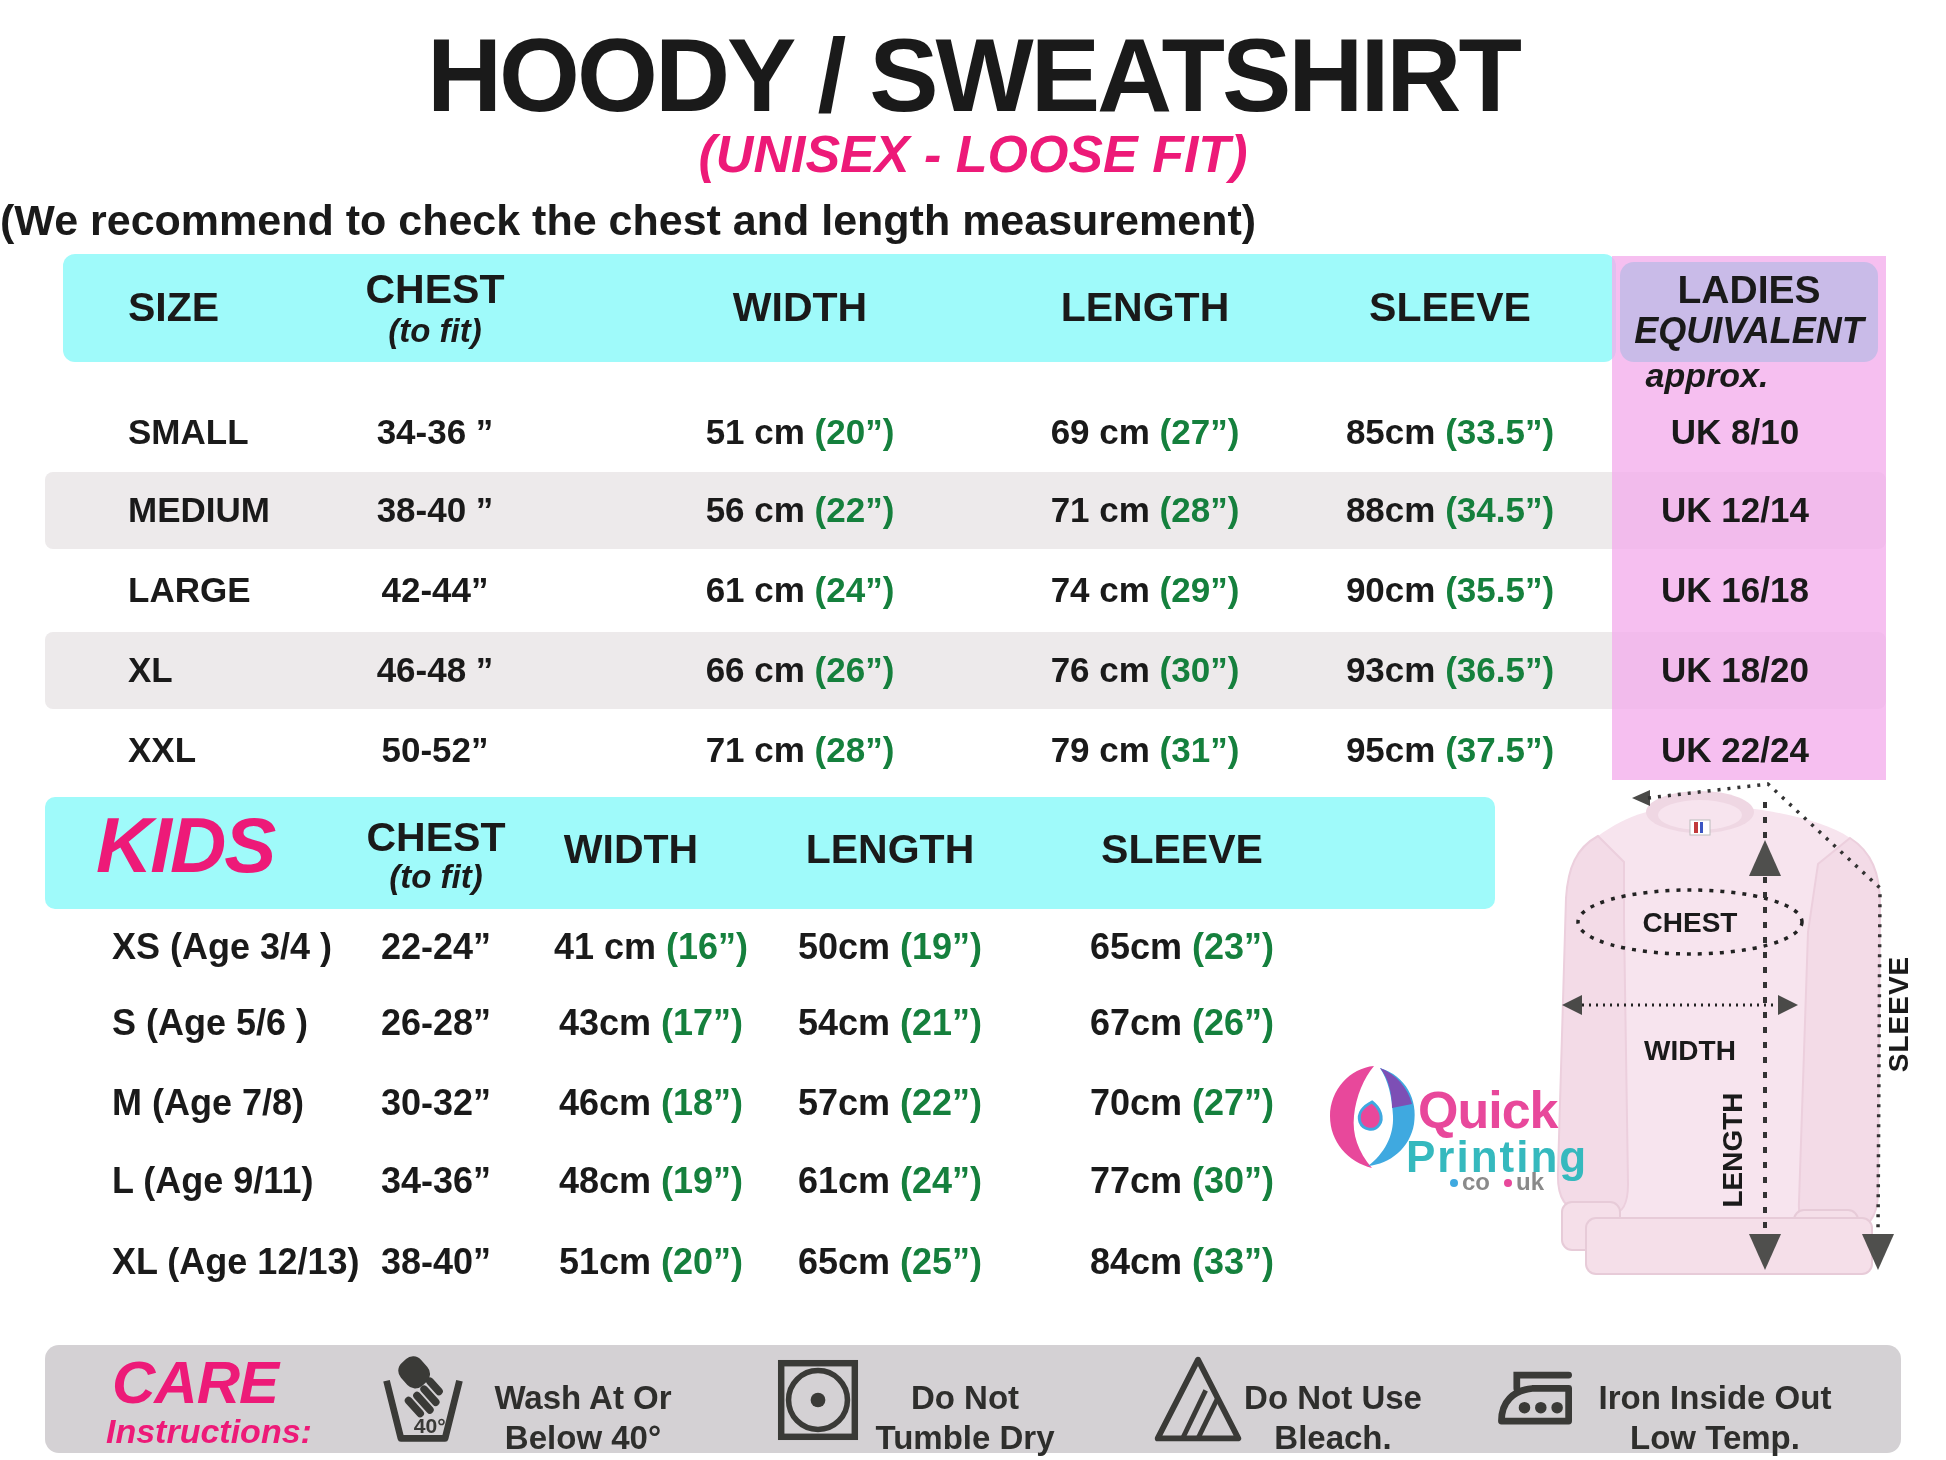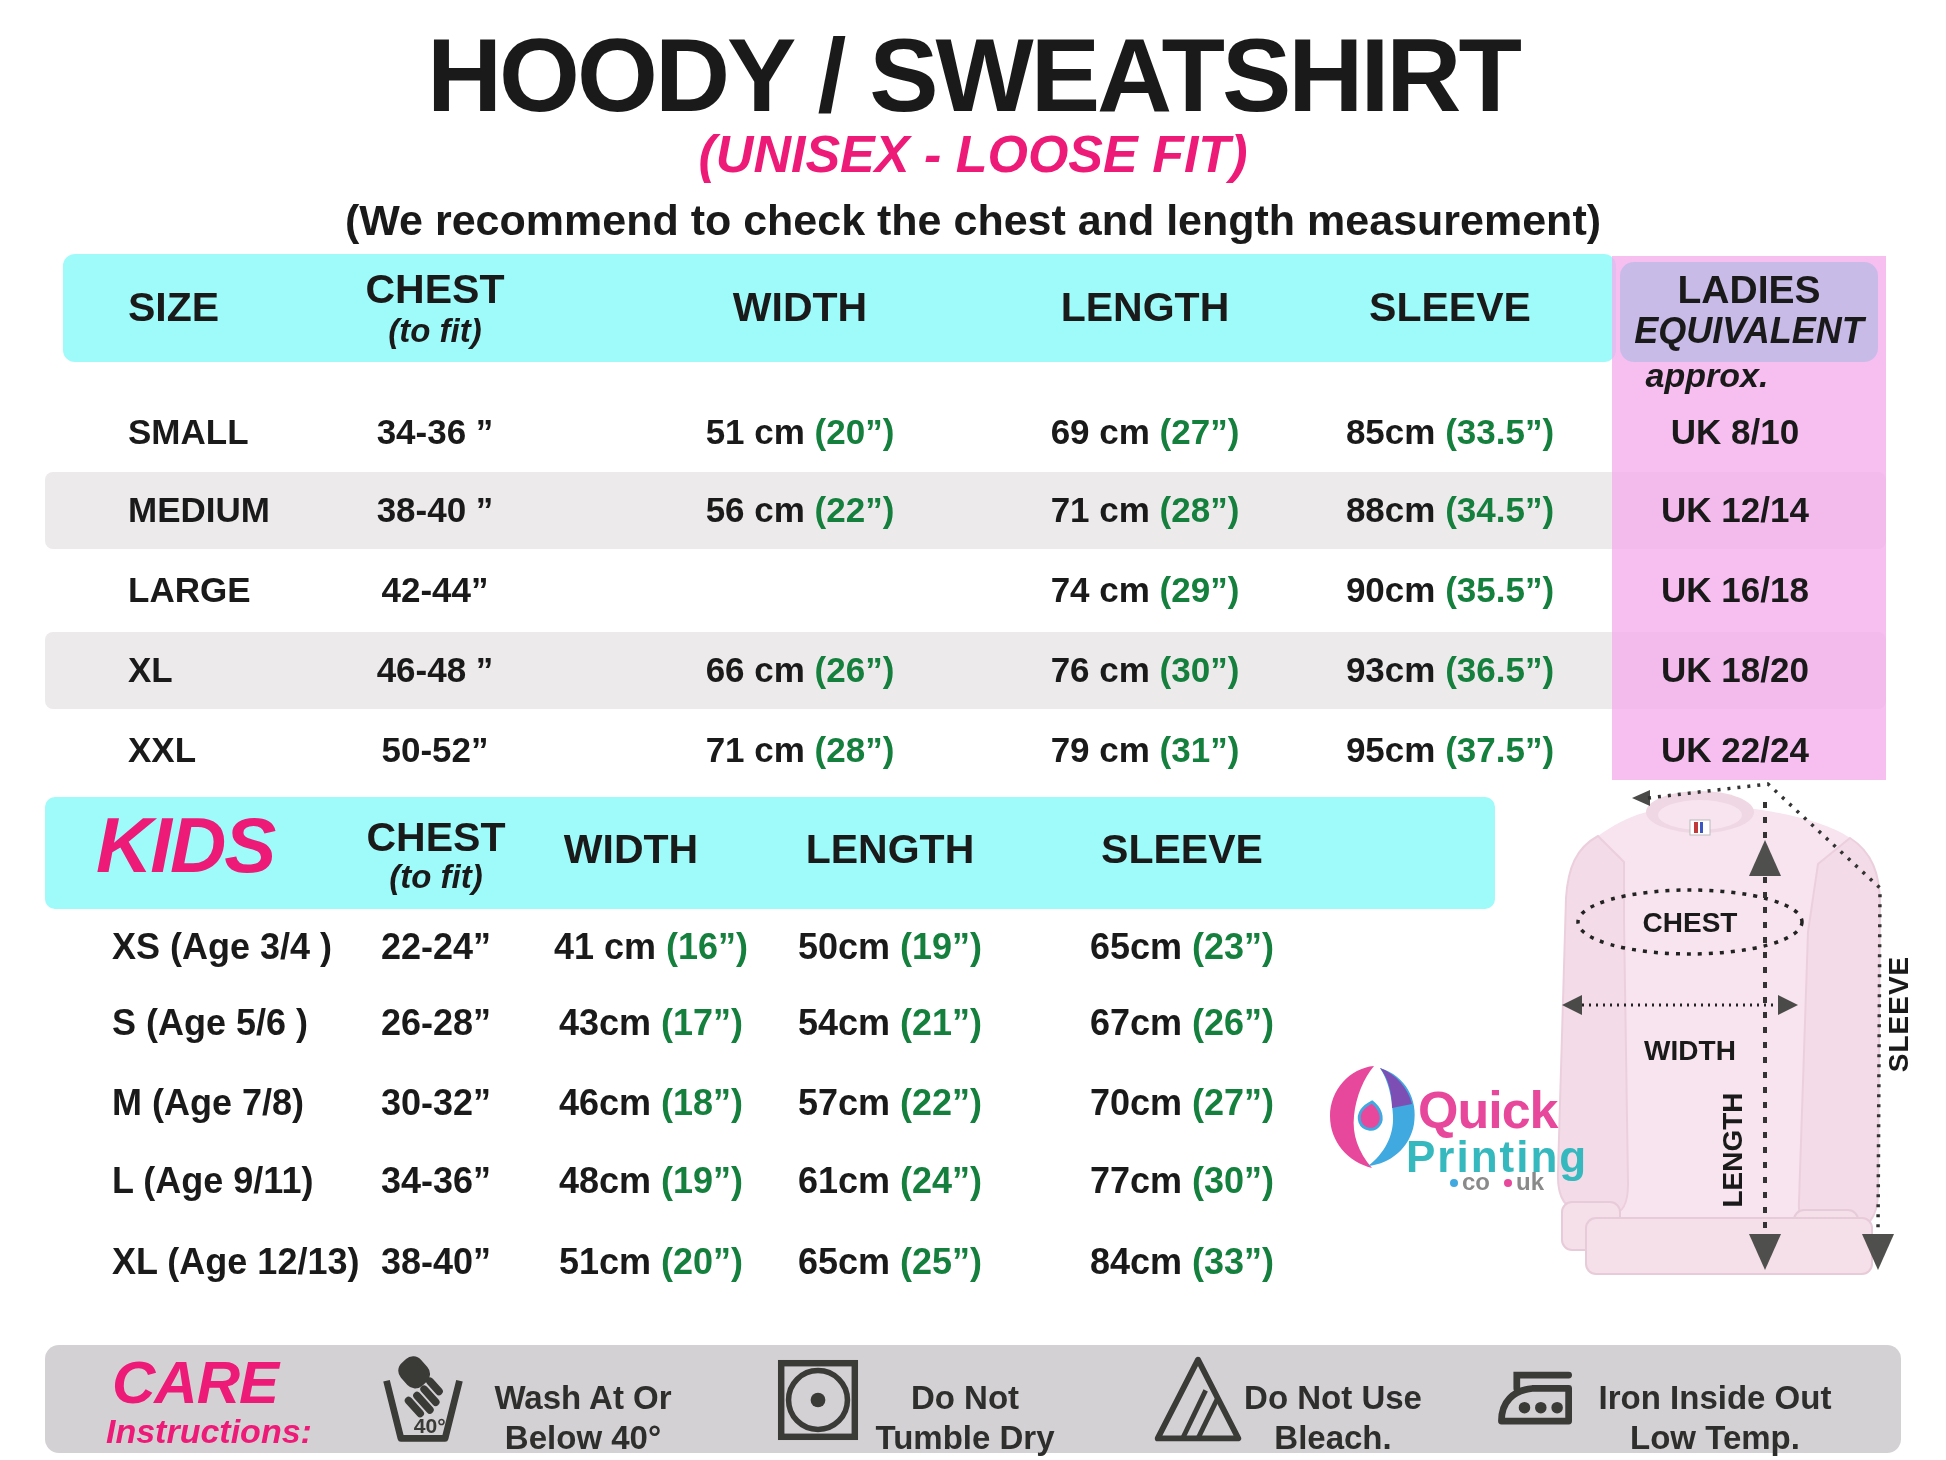--- a/index.html
+++ b/index.html
@@ -4,21 +4,21 @@
 <style>
   html,body{margin:0;padding:0;background:#fff;}
   .canvas{position:relative;width:1946px;height:1460px;overflow:hidden;background:#fff;
           font-family:"Liberation Sans",sans-serif;color:#1a1a1a;}
   .abs{position:absolute;}
   .ctr{transform:translateX(-50%);white-space:nowrap;}
   .pink{color:#15803d;}
   
   .title{left:0;right:0;top:16px;text-align:center;font-size:104px;font-weight:800;letter-spacing:-3px;}
   .fitnote{left:0;right:0;top:124px;text-align:center;font-size:52px;font-weight:800;font-style:italic;color:#ED1A78;}
-  .measnote{left:0;right:0;top:196px;text-align:center;font-size:43px;font-weight:600;}
+  .measnote{left:0;right:0;top:196px;font-size:43px;font-weight:600;}
   
   .aband{left:63px;top:254px;width:1553px;height:108px;background:#9FFAFA;border-radius:12px;}
   .stripe{left:45px;width:1841px;height:77px;background:#EDEAEB;border-radius:8px;}
   .ladiescol{left:1612px;top:256px;width:274px;height:524px;background:rgba(244,173,236,0.78);}
   .ladieshdr{left:1620px;top:262px;width:258px;height:100px;background:#C9BBE8;border-radius:14px;}
   .hdr{font-weight:800;font-size:41px;}
   .hdr-sub{font-style:italic;font-weight:600;font-size:33px;}
   .arow{left:0;width:1926px;height:76px;line-height:76px;font-size:35px;font-weight:700;}
   .krow{left:0;width:1620px;height:72px;line-height:72px;font-size:36px;font-weight:700;}
   .cell{position:absolute;top:0;white-space:nowrap;}
@@ -80,20 +80,21 @@
     <span class="cell a-size">MEDIUM</span>
     <span class="cell a-chest">38-40 ”</span>
     <span class="cell a-width"><span>56 cm </span><span class="pink">(22”)</span></span>
     <span class="cell a-length"><span>71 cm </span><span class="pink">(28”)</span></span>
     <span class="cell a-sleeve"><span>88cm </span><span class="pink">(34.5”)</span></span>
     <span class="cell a-ladies">UK 12/14</span>
   </div>
   <div class="abs arow" style="top:552px">
     <span class="cell a-size">LARGE</span>
     <span class="cell a-chest">42-44”</span>
+    <span class="cell a-width"><span>61 cm </span><span class="pink">(24”)</span></span>
     <span class="cell a-length"><span>74 cm </span><span class="pink">(29”)</span></span>
     <span class="cell a-sleeve"><span>90cm </span><span class="pink">(35.5”)</span></span>
     <span class="cell a-ladies">UK 16/18</span>
   </div>
   <div class="abs arow" style="top:632px">
     <span class="cell a-size">XL</span>
     <span class="cell a-chest">46-48 ”</span>
     <span class="cell a-width"><span>66 cm </span><span class="pink">(26”)</span></span>
     <span class="cell a-length"><span>76 cm </span><span class="pink">(30”)</span></span>
     <span class="cell a-sleeve"><span>93cm </span><span class="pink">(36.5”)</span></span>

